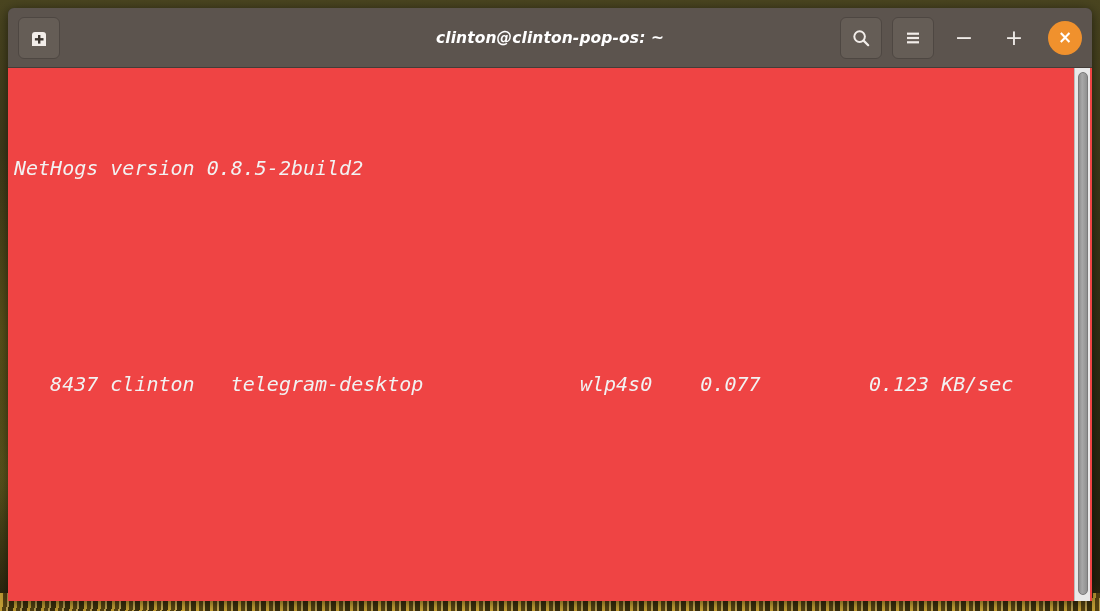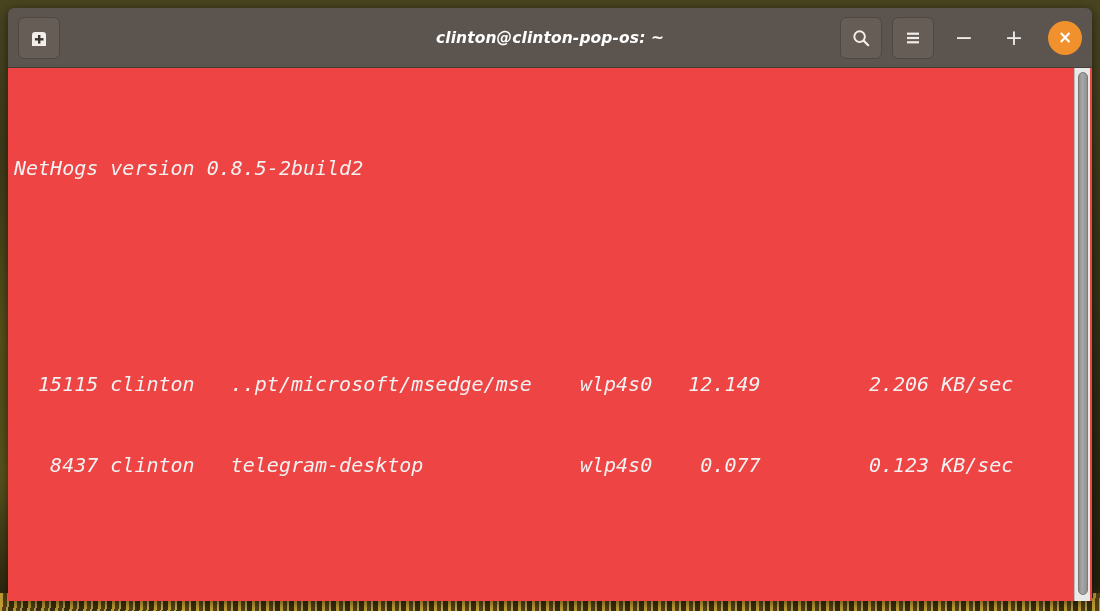--- a/index.html
+++ b/index.html
@@ -196,21 +196,20 @@
   </div>
 
   <div id="term">
 
     <div id="term-lines">
 
       <div class="line">NetHogs version 0.8.5-2build2</div>
       <div class="spacer"></div>
 
 
-      <div class="line">  15115 clinton   ..pt/microsoft/msedge/mse    wlp4s0   12.149         2.206 KB/sec</div>
       <div class="line">   8437 clinton   telegram-desktop             wlp4s0    0.077         0.123 KB/sec</div>
       
       
       
       
       
 
       
 
       

